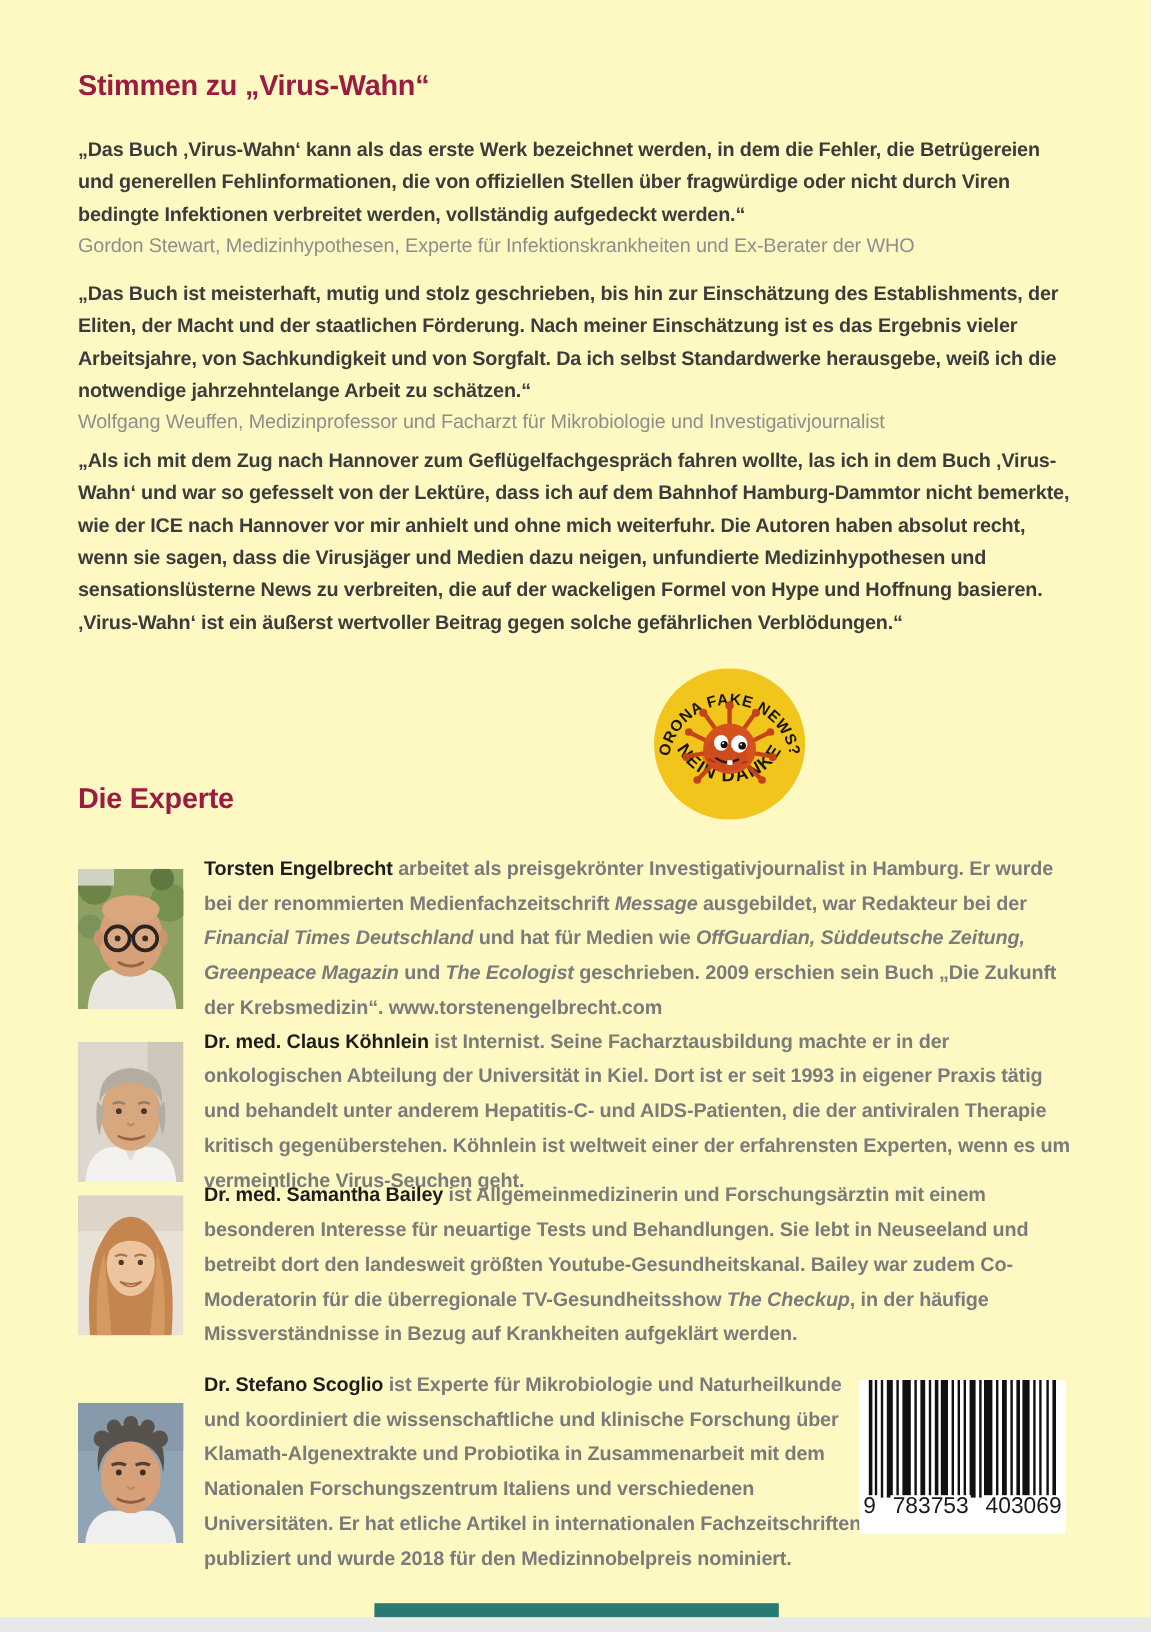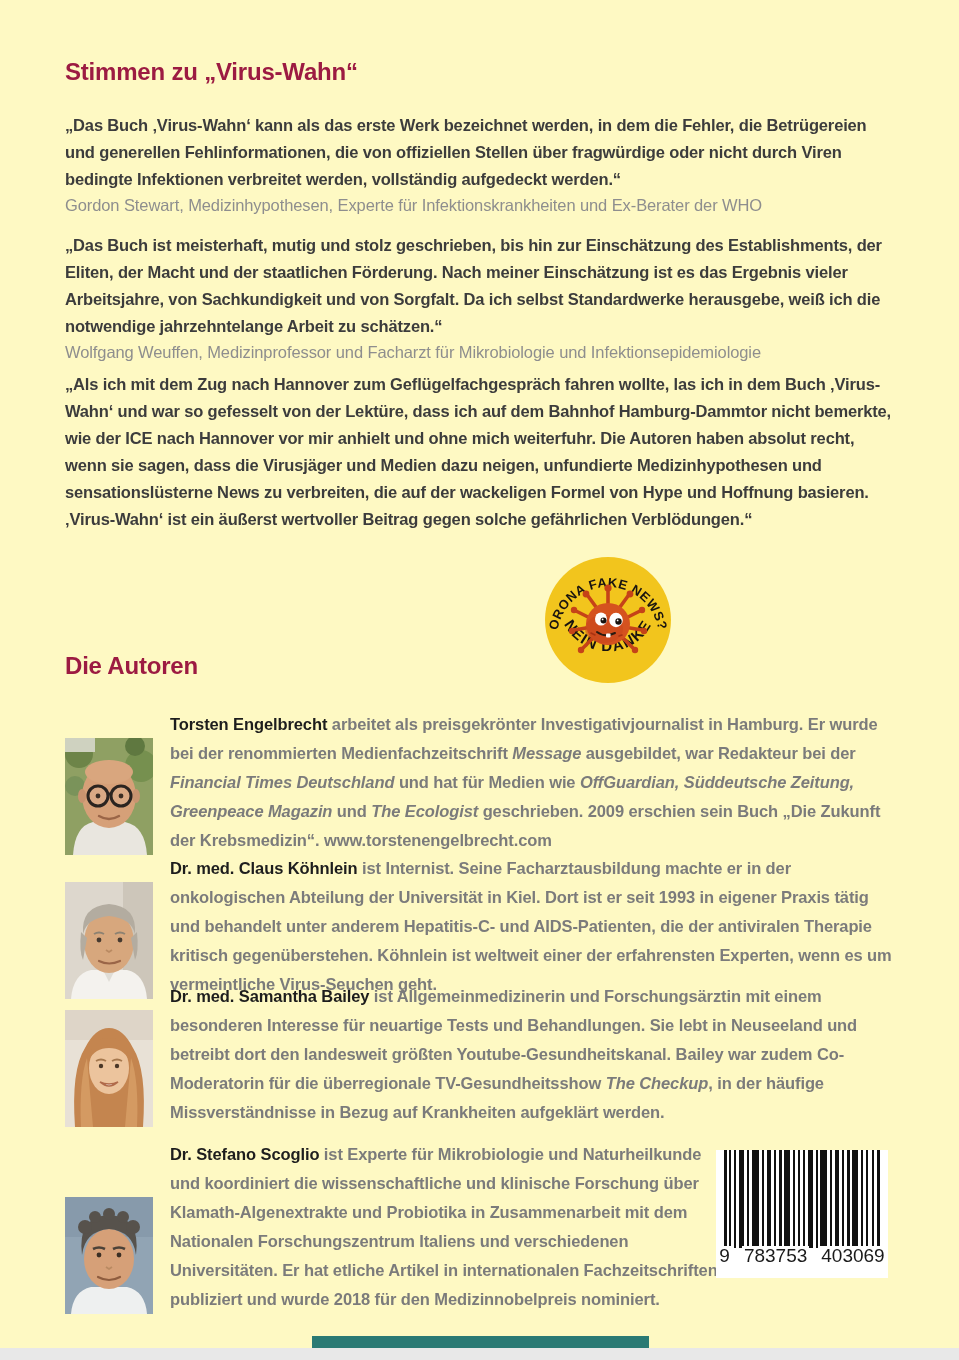--- a/index.html
+++ b/index.html
@@ -3,21 +3,21 @@
 <meta charset="utf-8">
 <style>
   html,body{margin:0;padding:0;background:#e8e8e8;}
   .page{position:relative;width:959px;height:1348px;background:#fef9c3;overflow:hidden;
         font-family:"Liberation Sans","DejaVu Sans",sans-serif;}
   .abs{position:absolute;}
   h1.section-heading{margin:0;font-size:24px;font-weight:bold;letter-spacing:-0.2px;color:#9c1b42;}
   .quote-block{left:65px;width:832px;}
   .quote-text{margin:0;font-size:16.5px;font-weight:bold;line-height:27px;color:#3c3c3c;letter-spacing:-0.15px;}
   .quote-attr{margin:0;font-size:16.5px;font-weight:normal;line-height:25px;color:#8e8e8e;letter-spacing:-0.1px;}
-  .bio-row{left:65px;display:flex;align-items:flex-end;}
+  .bio-row{left:65px;display:flex;align-items:center;}
   .bio-photo{flex:0 0 88px;width:88px;height:117px;margin-right:17px;overflow:hidden;}
   .bio-photo svg{display:block;}
   .bio-text{margin:0;font-size:16.5px;font-weight:bold;line-height:29px;color:#7b7b7b;letter-spacing:-0.1px;}
   .seg-strong{color:#1d1d1d;}
   .seg-italic{font-style:italic;}
   .badge-wrap{left:544px;top:556px;width:128px;height:128px;}
   .barcode-box{left:716px;top:1150px;width:172px;height:128px;background:#fff;display:flex;flex-direction:column;align-items:center;}
   .barcode-number{display:flex;gap:10px;font-size:19px;color:#1a1a1a;font-family:"Liberation Sans","DejaVu Sans",sans-serif;margin-top:-16px;background:transparent;}
   .barcode-number span{background:#fff;padding:0 2px;line-height:20px;}
   .spine-strip{left:312px;bottom:0;width:337px;height:12px;background:#2a7a74;}
@@ -29,21 +29,21 @@
 
   <h1 class="section-heading abs" style="left:65px;top:58px;">Stimmen zu „Virus-Wahn“</h1>
 
   <div class="abs quote-block" style="top:112px;">
     <p class="quote-text">„Das Buch ‚Virus-Wahn‘ kann als das erste Werk bezeichnet werden, in dem die Fehler, die Betrü­gereien und generellen Fehlinformationen, die von offiziellen Stellen über fragwürdige oder nicht durch Viren bedingte Infektionen verbreitet werden, vollständig aufgedeckt werden.“</p>
     <p class="quote-attr">Gordon Stewart, Medizinhypothesen, Experte für Infektionskrankheiten und Ex-Berater der WHO</p>
   </div>
 
   <div class="abs quote-block" style="top:232px;">
     <p class="quote-text">„Das Buch ist meisterhaft, mutig und stolz geschrieben, bis hin zur Einschätzung des Establish­ments, der Eliten, der Macht und der staatlichen Förderung. Nach meiner Einschätzung ist es das Ergebnis vieler Arbeitsjahre, von Sachkundigkeit und von Sorgfalt. Da ich selbst Standardwerke herausgebe, weiß ich die notwendige jahrzehntelange Arbeit zu schätzen.“</p>
-    <p class="quote-attr">Wolfgang Weuffen, Medizinprofessor und Facharzt für Mikrobiologie und Infektionsepidemiologie</p>
+    <p class="quote-attr">Wolfgang Weuffen, Medizinprofessor und Facharzt für Mikrobiologie und Investigativjournalist</p>
   </div>
 
   <div class="abs quote-block" style="top:371px;">
     <p class="quote-text">„Als ich mit dem Zug nach Hannover zum Geflügelfachgespräch fahren wollte, las ich in dem Buch ‚Virus-Wahn‘ und war so gefesselt von der Lektüre, dass ich auf dem Bahnhof Hamburg-Dammtor nicht bemerkte, wie der ICE nach Hannover vor mir anhielt und ohne mich weiterfuhr. Die Autoren haben absolut recht, wenn sie sagen, dass die Virusjäger und Medien dazu neigen, unfundierte Medizinhypothesen und sensationslüsterne News zu verbreiten, die auf der wackeligen Formel von Hype und Hoffnung basieren. ‚Virus-Wahn‘ ist ein äußerst wertvoller Beitrag gegen solche gefähr­lichen Verblödungen.“</p>
   </div>
 
   <div class="abs badge-wrap">
     <svg width="128" height="128" viewBox="0 0 128 128">
       <circle cx="64" cy="64" r="63" fill="#f2c51d"></circle>
       <defs>
@@ -89,21 +89,21 @@
         <circle cx="58.6" cy="63.4" r="0.9" fill="#fff"></circle>
         <circle cx="73.6" cy="64.4" r="0.9" fill="#fff"></circle>
         <path d="M 53 76 Q 61 82 71 77" fill="none" stroke="#2a1a10" stroke-width="2" stroke-linecap="round"></path>
         <rect x="62" y="77.5" width="4.5" height="4" rx="1" fill="#ffffff"></rect>
         <line x1="47" y1="77" x2="51" y2="79" stroke="#a83312" stroke-width="1.6" stroke-linecap="round"></line>
         <line x1="75" y1="80" x2="78" y2="79" stroke="#a83312" stroke-width="1.6" stroke-linecap="round"></line>
       </g>
     </svg>
   </div>
 
-  <h1 class="section-heading abs" style="left:65px;top:652px;">Die Autoren</h1>
+  <h1 class="section-heading abs" style="left:65px;top:652px;">Die Experte</h1>
 
   <div class="abs bio-row" style="top:710px;width:832px;">
     <div class="bio-photo">
       <svg width="88" height="117" viewBox="0 0 88 117">
         <rect width="88" height="117" fill="#8fa063"></rect>
         <circle cx="14" cy="16" r="14" fill="#6d8448"></circle>
           <circle cx="76" cy="28" r="16" fill="#76904f"></circle>
         <circle cx="70" cy="8" r="10" fill="#5f7840"></circle>
           <circle cx="10" cy="48" r="10" fill="#7a935a"></circle>
         <rect x="0" y="0" width="30" height="14" fill="#cfd2c0"></rect>

